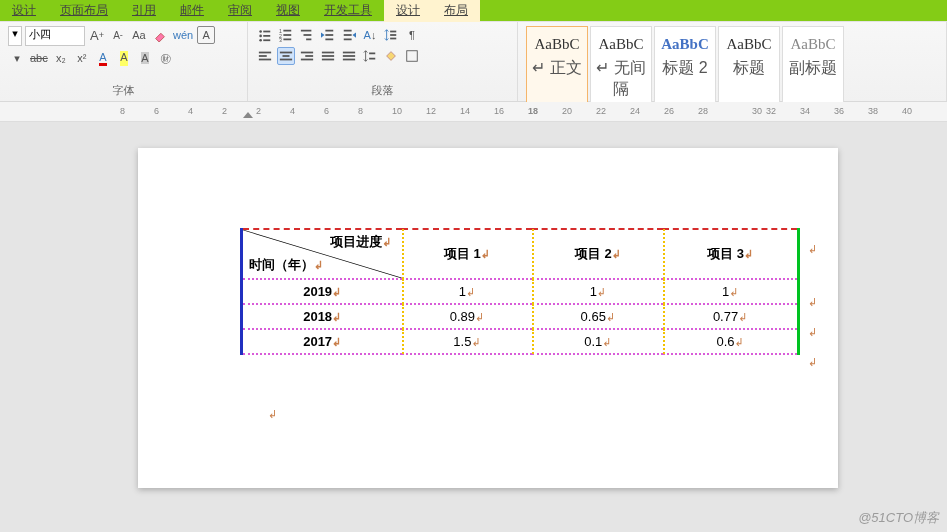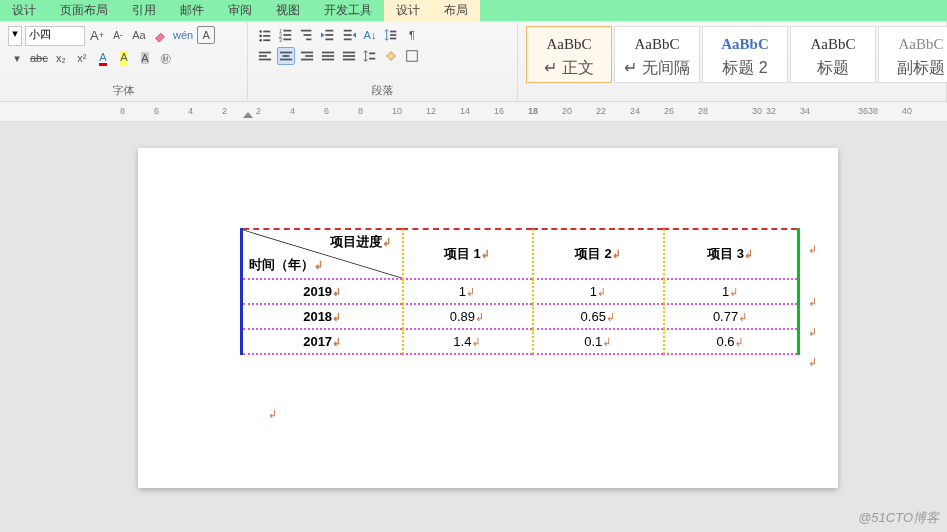--- a/index.html
+++ b/index.html
@@ -1,34 +1,34 @@
 <!DOCTYPE html>
 <html><head>
 <meta charset="utf-8">
 <style>
   * { box-sizing: border-box; margin:0; padding:0; font-family: "Microsoft YaHei","SimSun",Arial,sans-serif; }
   body { background:#fff; width:947px; height:532px; overflow:hidden; position:relative; }
 
   
-  .menubar { height:22px; background:#86efac; display:flex; align-items:center; font-size:12px; color:#444; border-bottom:1px solid #e3e3e3;}
+  .menubar { height:22px; background:#84cc16; display:flex; align-items:center; font-size:12px; color:#444; border-bottom:1px solid #e3e3e3;text-decoration:underline;}
   .menubar .tab { padding:3px 12px; cursor:pointer; }
   .menubar .tab.active1 { background:#fff3cf; color:#444; }
 
   
   .ribbon { height:80px; background:linear-gradient(#f7f7f7,#f1f1f1); border-bottom:1px solid #d9d9d9; display:flex; }
   .group { border-right:1px solid #ddd; padding:4px 8px 2px 8px; display:flex; flex-direction:column; justify-content:space-between;}
   .group-body { display:flex; gap:4px; align-items:flex-start; flex:1;}
   .group-title { font-size:11px; color:#666; text-align:center; height:16px;}
   .btn { min-width:18px; height:18px; border:1px solid transparent; display:inline-flex; align-items:center; justify-content:center; font-size:11px; color:#555; border-radius:2px;}
   .col { display:flex; flex-direction:column; gap:3px; }
   .row { display:flex; gap:3px; }
   .font-size-box select, .combo { border:1px solid #c8c8c8; background:#fff; font-size:11px; height:20px; padding:0 3px;}
   svg { width:14px; height:14px; }
   .style-gallery { display:flex; gap:2px; align-items:stretch; }
-  .style-item { width:86px; border:1px solid #ddd; background:#fff; text-align:center; padding:3px 2px; }
+  .style-item { width:62px; border:1px solid #ddd; background:#fff; text-align:center; padding:3px 2px; }
   .style-item.sel { border:1px solid #f5b56a; background:#fff8ec;}
   .style-prev { font-family:"Times New Roman",serif; color:#333; height:28px; display:flex; align-items:center; justify-content:center; overflow:hidden;}
   .style-prev.big { font-size:22px; font-weight:bold;}
   .style-prev.mid { font-size:15px;}
   .style-prev.blue { color:#4472c4; font-weight:bold;}
   .style-cap { font-size:16px; color:#555; }
 
   
   .ruler { height:20px; background:#f4f4f4; border-bottom:1px solid #ddd; position:relative; font-size:9px; color:#888; overflow:hidden;}
   .ruler .num { position:absolute; top:4px; }
@@ -288,21 +288,21 @@
     <span class="num" style="left: 494px;">16</span>
     <span class="num" style="left: 528px; font-weight: bold;">18</span>
     <span class="num" style="left: 562px;">20</span>
     <span class="num" style="left: 596px;">22</span>
     <span class="num" style="left: 630px;">24</span>
     <span class="num" style="left: 664px;">26</span>
     <span class="num" style="left: 698px;">28</span>
     <span class="num" style="left: 752px; text-align: center;">30</span>
     <span class="num" style="left: 766px;">32</span>
     <span class="num" style="left: 800px;">34</span>
-    <span class="num" style="left: 858px;">36</span>
+    <span class="num" style="left: 834px;">36</span>
     <span class="num" style="left: 868px;">38</span>
     <span class="num" style="left: 902px;">40</span>
   </div>
 
 <div class="doc-area">
   <div class="page">
 
     <table class="wtbl">
       <tbody>
           <tr>
@@ -326,21 +326,21 @@
         <td><span>1</span><span class="enter">↲</span></td>
       </tr>
       <tr>
         <td class="rowlbl"><span>2018</span><span class="enter">↲</span></td>
         <td><span>0.89</span><span class="enter">↲</span></td>
         <td><span>0.65</span><span class="enter">↲</span></td>
         <td><span>0.77</span><span class="enter">↲</span></td>
       </tr>
       <tr>
         <td class="rowlbl"><span>2017</span><span class="enter">↲</span></td>
-        <td><span>1.4</span><span class="enter">↲</span></td>
+        <td><span>1.5</span><span class="enter">↲</span></td>
         <td><span>0.1</span><span class="enter">↲</span></td>
         <td><span>0.6</span><span class="enter">↲</span></td>
       </tr>
     </tbody>
       </table>
     <span class="enter" style="position:absolute;left:130px;top:260px">↲</span>
 
     <span class="enter" style="position:absolute;left:670px;top:95px">↲</span>
     <span class="enter" style="position:absolute;left:670px;top:148px">↲</span>
     <span class="enter" style="position:absolute;left:670px;top:178px">↲</span>

